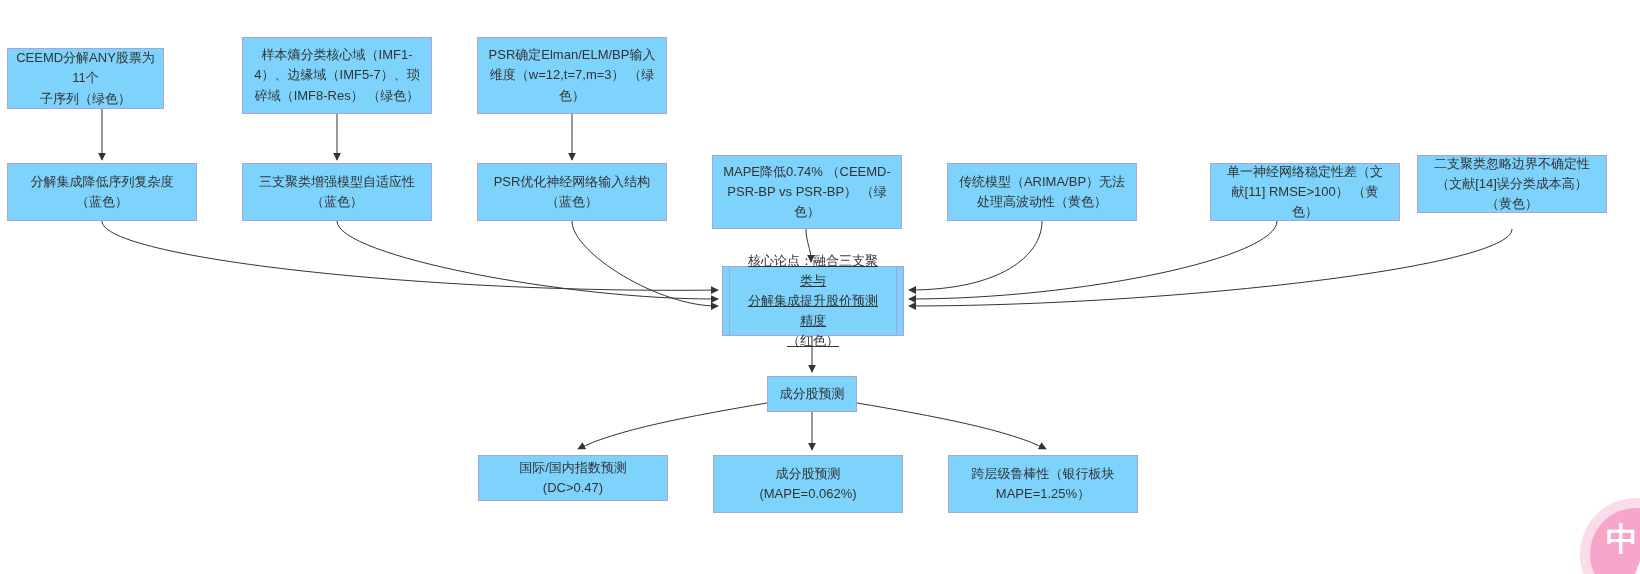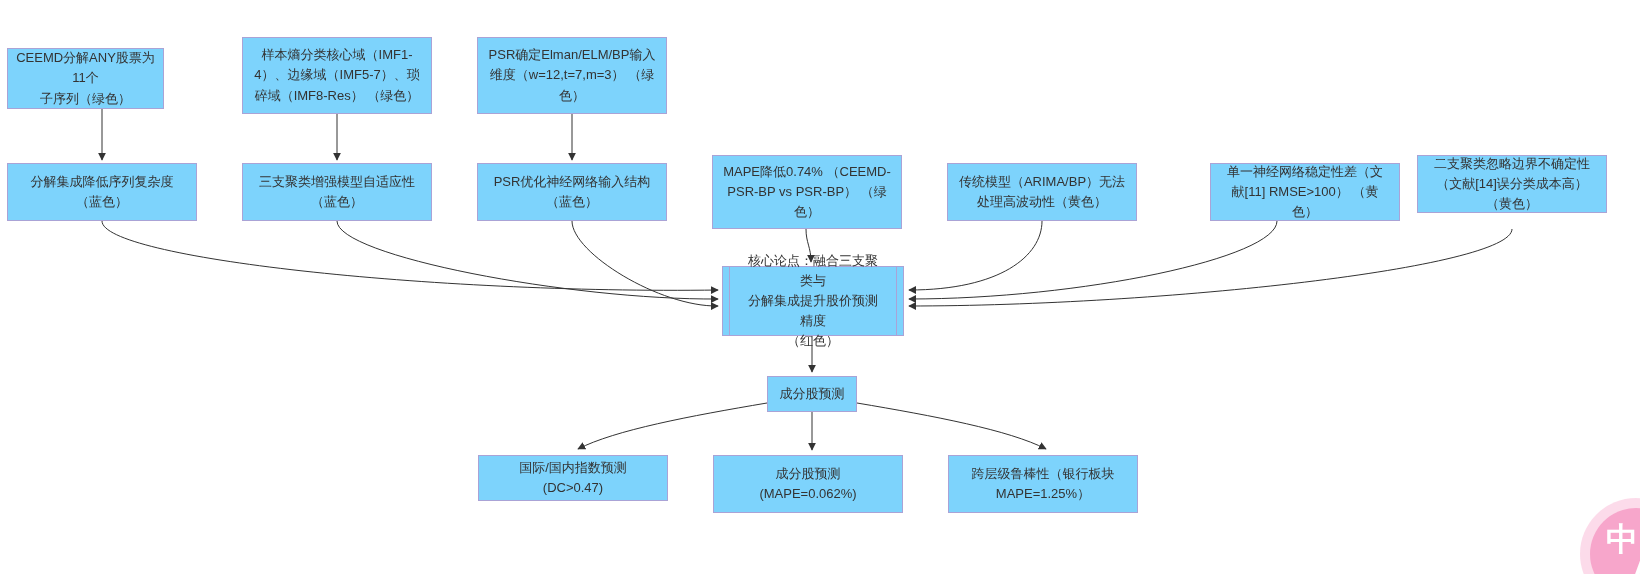--- a/index.html
+++ b/index.html
@@ -10,21 +10,21 @@
   }
   svg.edges{position:absolute;left:0;top:0;z-index:0;}
   .node{
     position:absolute;box-sizing:border-box;z-index:1;
     background:#7dd3fc;border:1px solid #aaa3d6;
     display:flex;align-items:center;justify-content:center;
     text-align:center;color:#333333;
     font-size:13px;line-height:1.55;white-space:pre-line;
     padding:4px 8px;
   }
-  .node.subroutine{padding:4px 25px;}
+  .node.subroutine{padding:4px 25px;text-decoration:underline;}
   .node.subroutine::before,
   .node.subroutine::after{
     content:"";position:absolute;top:0;bottom:0;width:0;
     border-left:1px solid #aaa3d6;
   }
   .node.subroutine::before{left:6px;}
   .node.subroutine::after{right:6px;}
   .translate-btn{
     position:absolute;left:1590px;top:508px;width:92px;height:92px;
     border-radius:50%;background:#f7a6cb;z-index:2;cursor:pointer;

